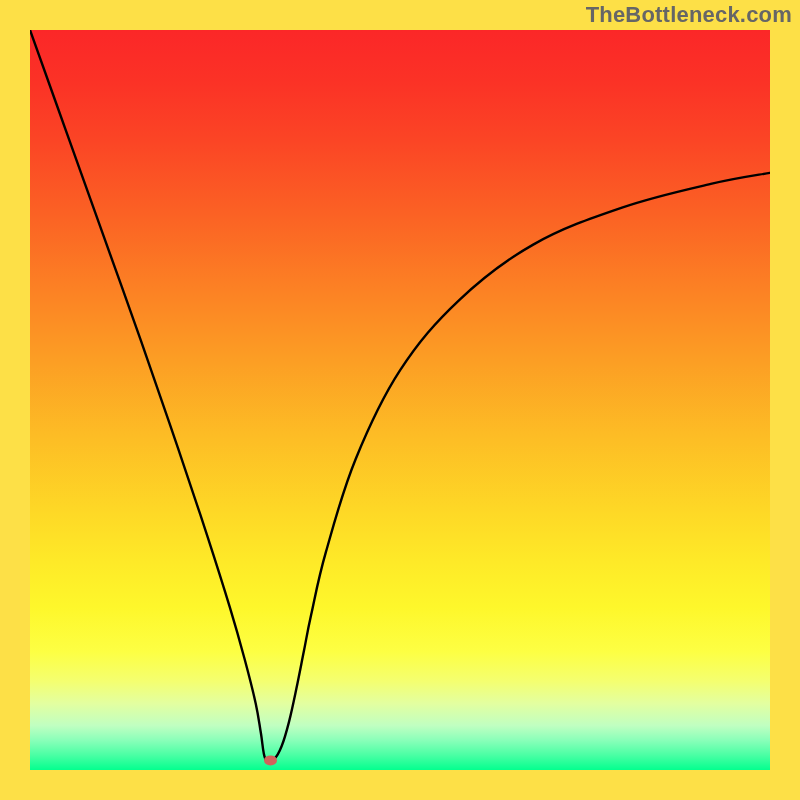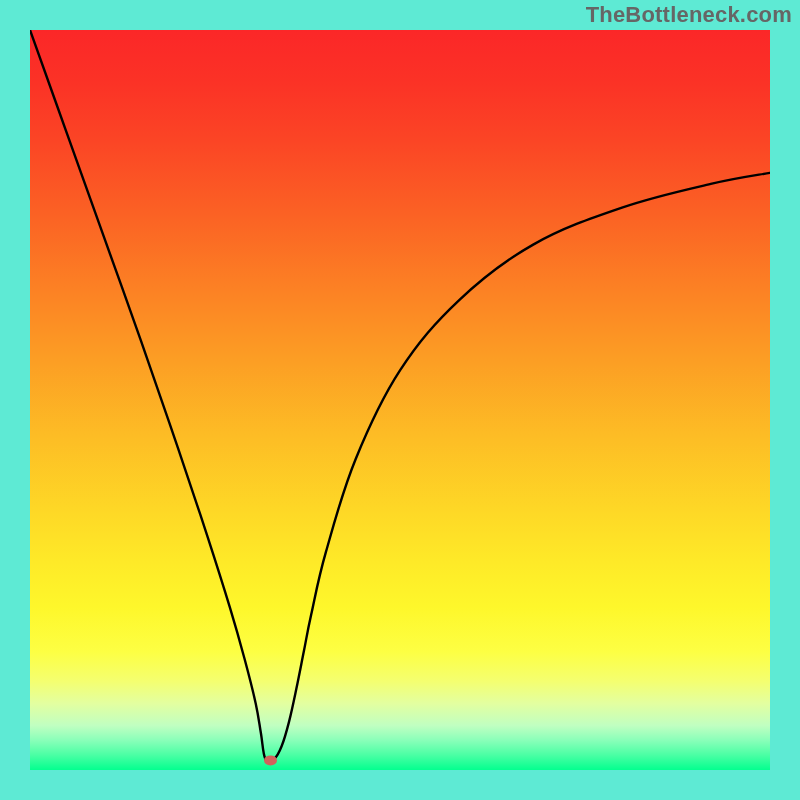--- a/index.html
+++ b/index.html
@@ -8,21 +8,21 @@
     width: 800px;
     height: 800px;
     background: #000;
     font-family: Arial, Helvetica, sans-serif;
     overflow: hidden;
   }
   .frame {
     position: relative;
     width: 800px;
     height: 800px;
-    background: #5eead4;
+    background: #fde047;
   }
   .brand {
     position: absolute;
     top: 2px;
     right: 8px;
     color: #666;
     font-size: 22px;
     font-weight: 600;
     letter-spacing: 0.2px;
     z-index: 5;

